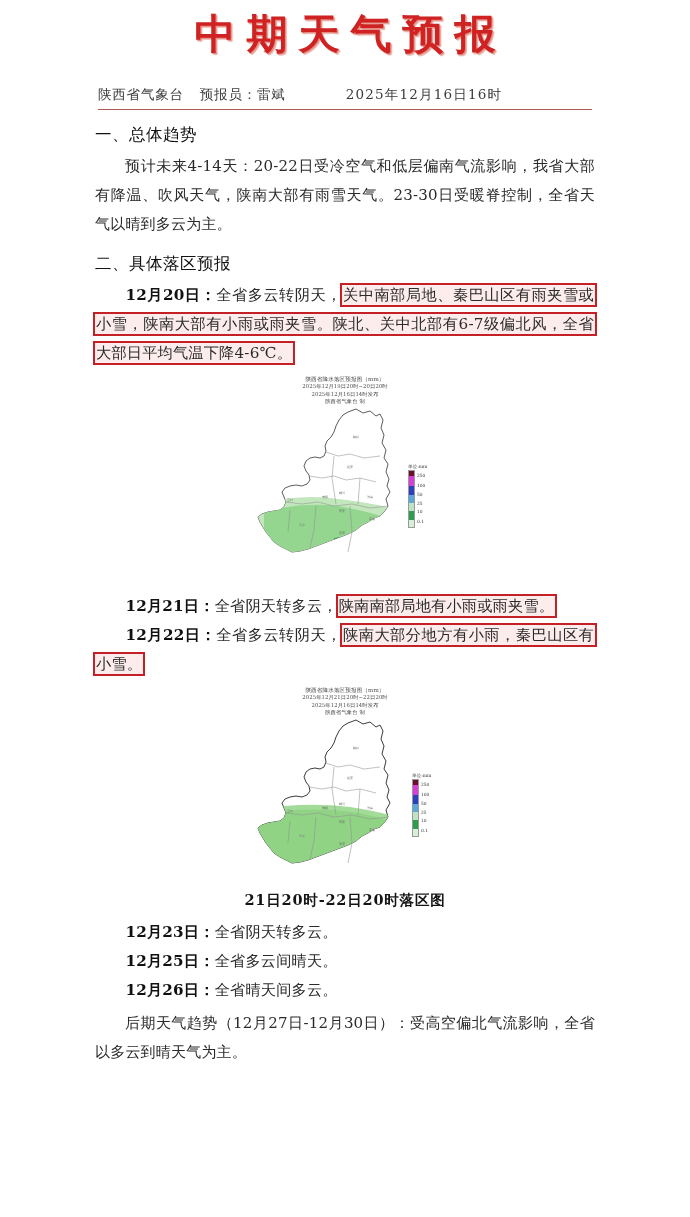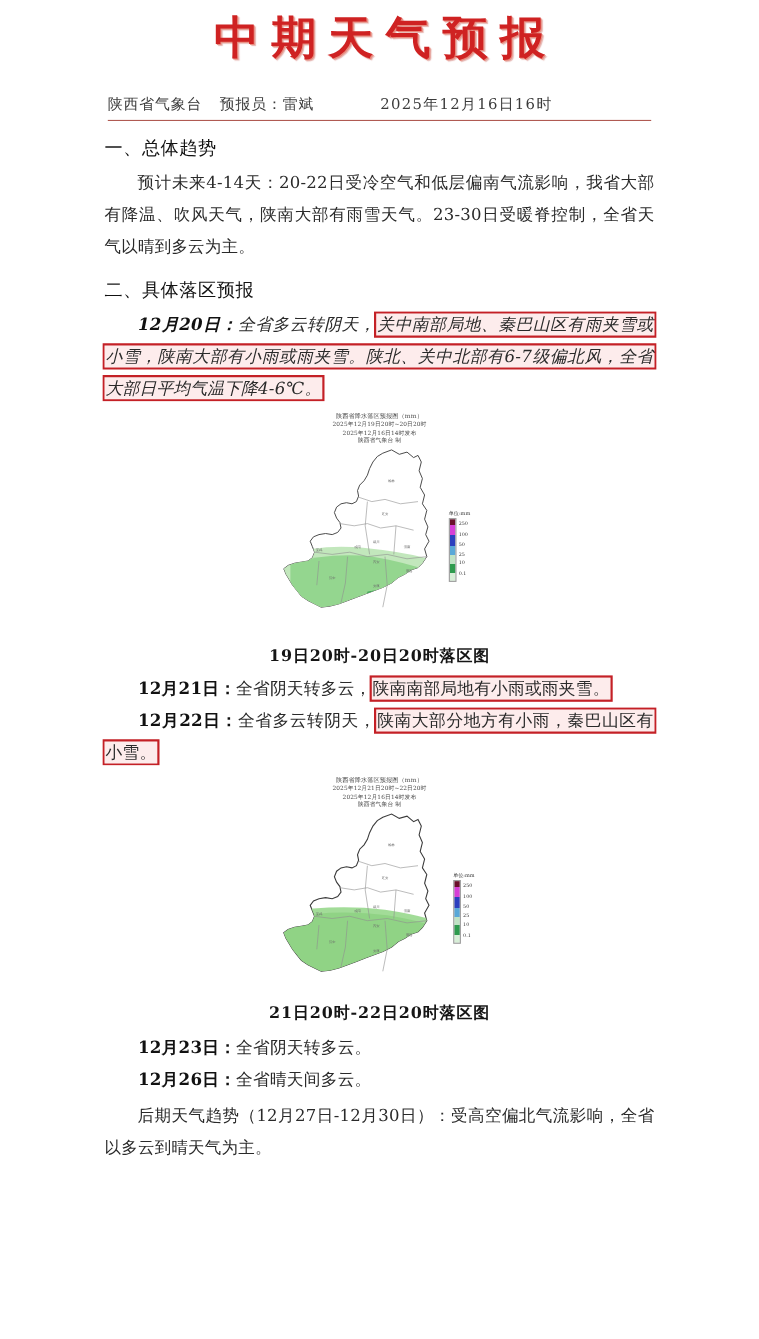--- a/index.html
+++ b/index.html
@@ -175,21 +175,21 @@
     </div>
   </div>
 
   <div class="content">
 
     <h2 class="sec">一、总体趋势</h2>
     <p class="para indent">预计未来4-14天：20-22日受冷空气和低层偏南气流影响，我省大部有降温、吹风天气，陕南大部有雨雪天气。23-30日受暖脊控制，全省天气以晴到多云为主。</p>
 
     <h2 class="sec">二、具体落区预报</h2>
 
-    <p class="daily" style="text-indent:2em;font-style:italic;">
+    <p class="daily" style="text-indent:2em;">
       <span class="date">12月20日：</span><span>全省多云转阴天，</span><span class="hl">关中南部局地、秦巴山区有雨夹雪或小雪，陕南大部有小雨或雨夹雪。陕北、关中北部有6-7级偏北风，全省大部日平均气温下降4-6℃。</span>
     </p>
 
     <div class="map-block">
       <div class="map-figure">
         <div class="map-head">
           <div class="l1">陕西省降水落区预报图（mm）</div>
           <div>2025年12月19日20时~20日20时</div>
           <div>2025年12月16日14时发布</div>
           <div>陕西省气象台 制</div>
@@ -265,21 +265,20 @@
                 <span style="top:24%">100</span>
                 <span style="top:41%">50</span>
                 <span style="top:56%">25</span>
                 <span style="top:70%">10</span>
                 <span style="top:86%">0.1</span>
               </div>
             </div>
           </div>
         </div>
       </div>
-      <div class="caption">19日20时-20日20时落区图</div>
     </div>
 
     <p class="daily" style="text-indent:2em; margin-top:6px;">
       <span class="date">12月21日：</span><span>全省阴天转多云，</span><span class="hl">陕南南部局地有小雨或雨夹雪。</span>
     </p>
 
     <p class="daily" style="text-indent:2em;">
       <span class="date">12月22日：</span><span>全省多云转阴天，</span><span class="hl">陕南大部分地方有小雨，秦巴山区有小雪。</span>
     </p>
 
@@ -368,19 +367,22 @@
           </div>
         </div>
       </div>
       <div class="caption">21日20时-22日20时落区图</div>
     </div>
 
     <p class="daily" style="text-indent:2em; margin-top:8px;">
       <span class="date">12月23日：</span><span>全省阴天转多云。</span>
     </p>
     <p class="daily" style="text-indent:2em;">
+      <span class="date">12月25日：</span><span>全省多云间晴天。</span>
+    </p>
+    <p class="daily" style="text-indent:2em;">
       <span class="date">12月26日：</span><span>全省晴天间多云。</span>
     </p>
 
     <p class="para indent" style="margin-top:4px;">后期天气趋势（12月27日-12月30日）：受高空偏北气流影响，全省以多云到晴天气为主。</p>
 
   </div>
 </div>
 
 </body></html>

